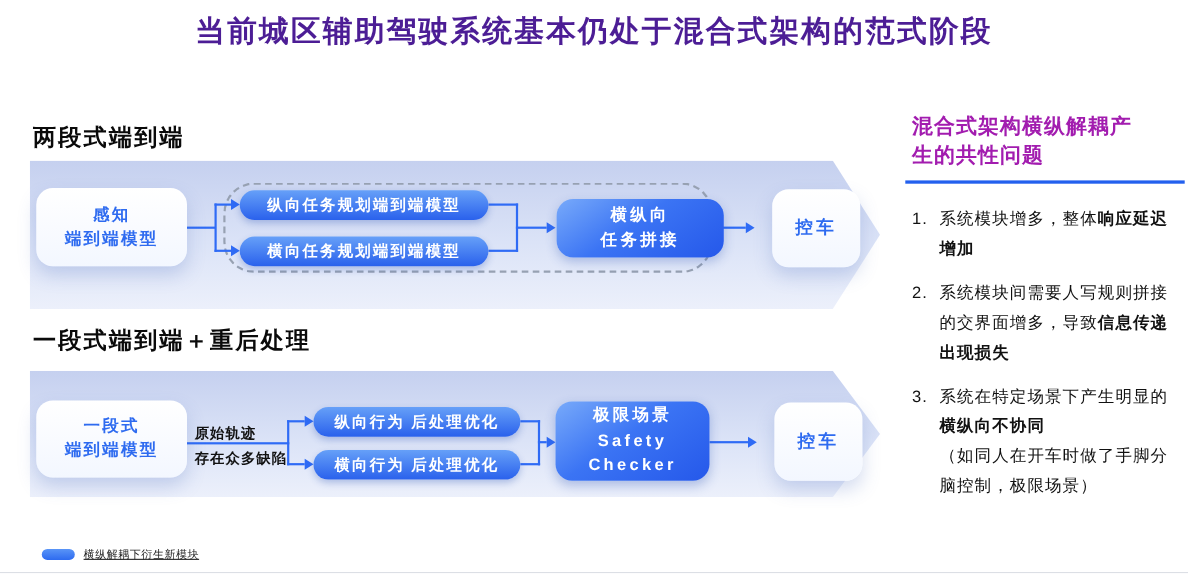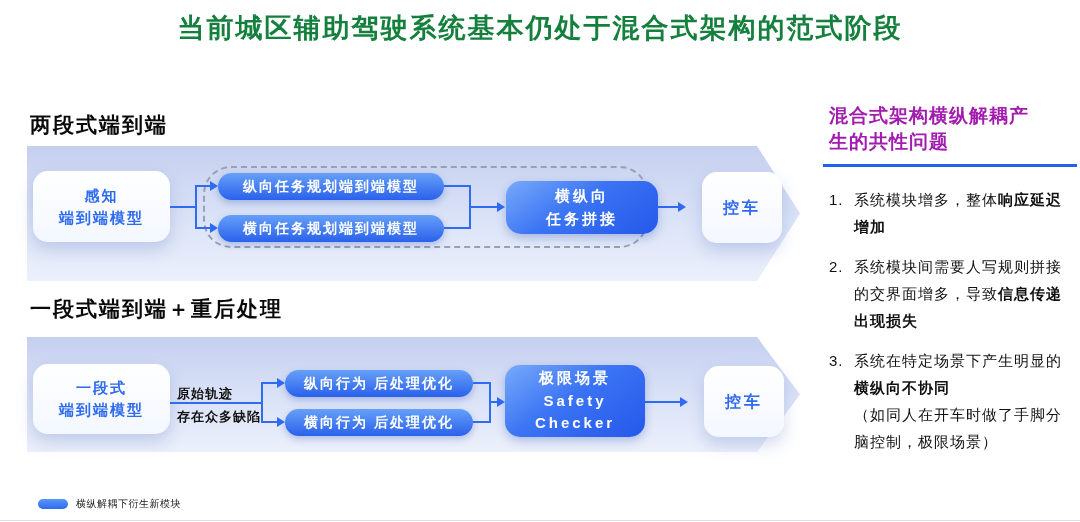--- a/index.html
+++ b/index.html
@@ -8,21 +8,21 @@
   .canvas {
     position: relative; width: 1080px; height: 522px;
     background: #ffffff; overflow: hidden;
   }
   .ml { white-space: pre-line; }
 
   
   .title {
     position: absolute; top: 10px; left: 0; width: 100%;
     text-align: center; font-size: 27px; font-weight: 700;
-    color: #15803d; letter-spacing: 2px;
+    color: #4c1d95; letter-spacing: 2px;
   }
   .sec-heading {
     position: absolute; font-size: 21px; font-weight: 700;
     color: #0a0a0a; letter-spacing: 2px; text-align: center;
   }
   .sec1-heading { left: 30px; top: 111px; }
   .sec2-heading { left: 30px; top: 295px; }
 
   
   .band {
@@ -115,21 +115,21 @@
   .problem-body b { font-weight: 700; }
   .problem-note { display: block; }
 
   
   .legend { position: absolute; left: 38px; top: 497px; display: flex; align-items: center; z-index: 3; }
   .legend-pill {
     width: 30px; height: 10px; border-radius: 5px;
     background: linear-gradient(180deg, #5a95f7 0%, #2e6bf0 100%);
     margin-right: 8px;
   }
-  .legend-label { font-size: 10px; color: #222222; letter-spacing: 0.5px; }
+  .legend-label { font-size: 10px; color: #222222; letter-spacing: 0.5px; text-decoration: underline; }
   .bottom-rule { position: absolute; left: 0; top: 520px; width: 1080px; height: 1px; background: #dcdfe5; }
 </style>
 </head>
 <body>
 
 <div class="canvas">
 
   <div class="title">当前城区辅助驾驶系统基本仍处于混合式架构的范式阶段</div>
 
   <div class="sec-heading sec1-heading">两段式端到端</div>

